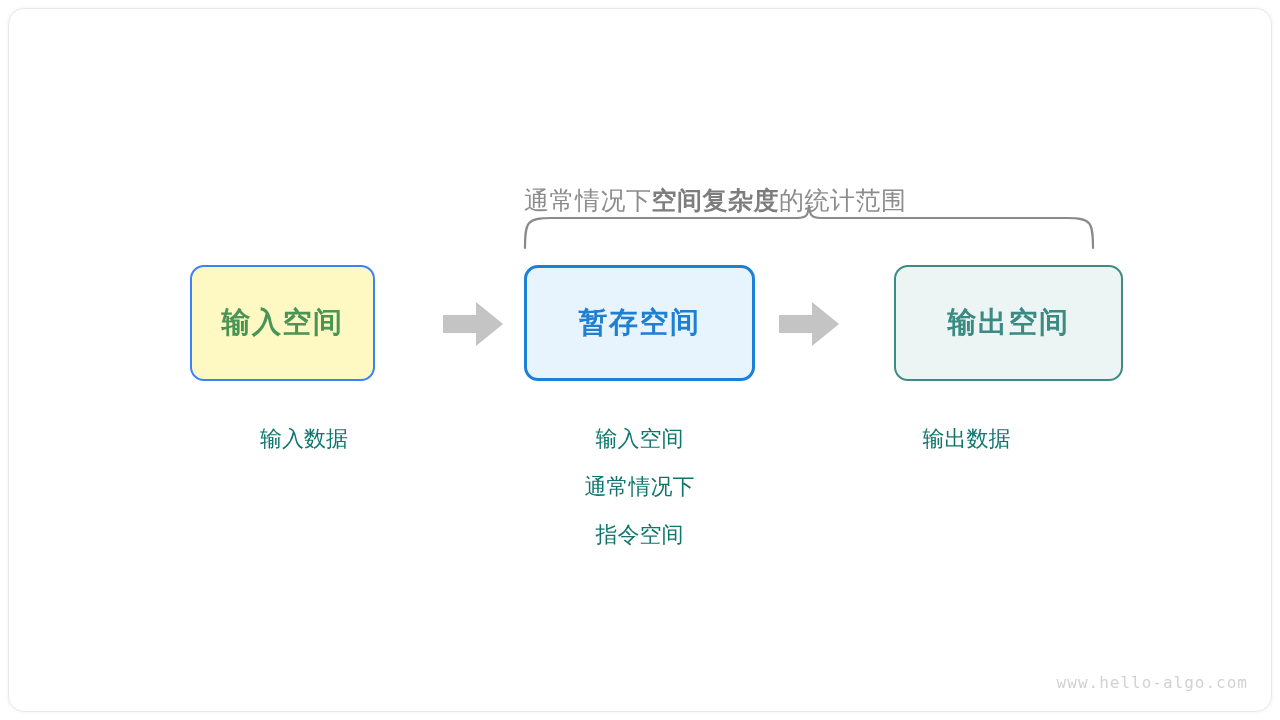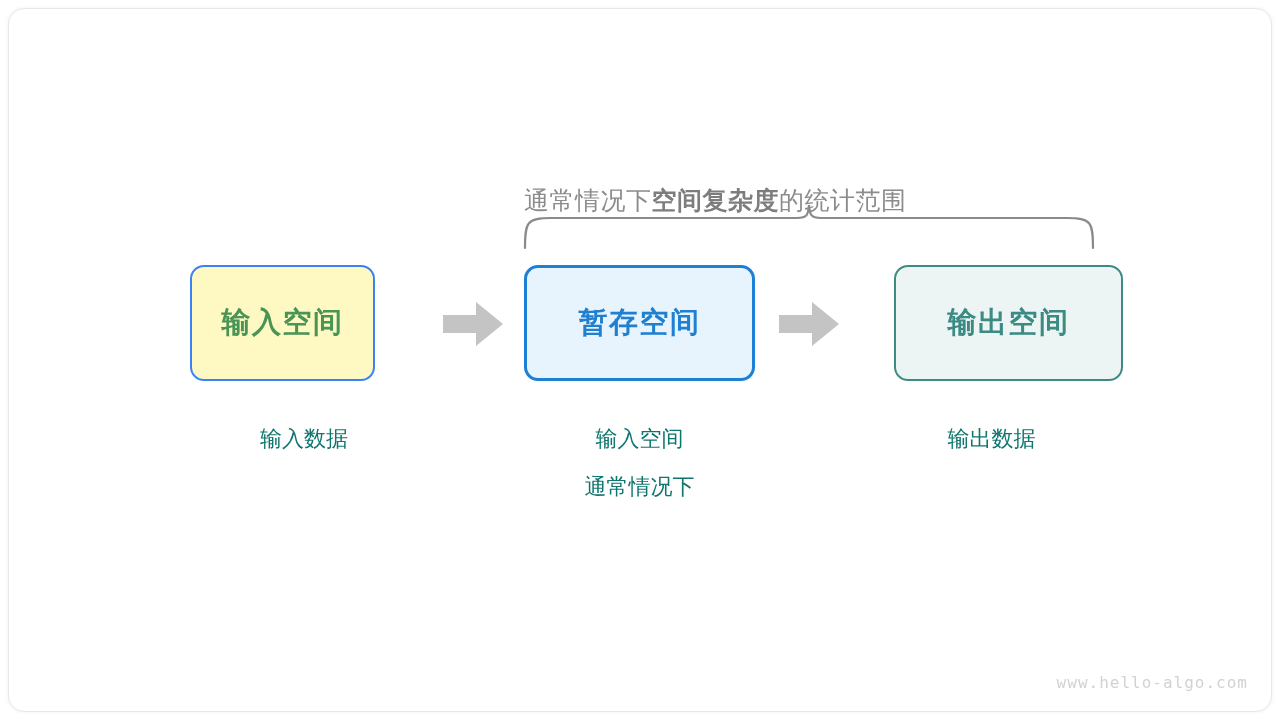--- a/index.html
+++ b/index.html
@@ -108,21 +108,21 @@
   .sublabels {
     position: absolute;
     text-align: center;
     color: #0f766e;
     font-size: 22px;
     line-height: 48px;
     white-space: nowrap;
   }
   .sub-input  { left: 190px; top: 415px; width: 228px; }
   .sub-buffer { left: 524px; top: 415px; width: 231px; }
-  .sub-output { left: 877px; top: 415px; width: 229px; }
+  .sub-output { left: 852px; top: 415px; width: 229px; }
 
   
   .watermark {
     position: absolute;
     right: 32px;
     bottom: 28px;
     font-family: "DejaVu Sans Mono", "Liberation Mono", monospace;
     font-size: 16px;
     letter-spacing: 1px;
     color: #d2d2d2;
@@ -159,19 +159,20 @@
   <svg class="arrow arrow-2" viewBox="0 0 60 44" xmlns="http://www.w3.org/2000/svg">
     <polygon points="0,13 33,13 33,0 60,22 33,44 33,31 0,31" fill="#c4c4c4"></polygon>
   </svg>
 
   <div class="sublabels sub-input">
     <div>输入数据</div>
   </div>
   <div class="sublabels sub-buffer">
     <div>输入空间</div>
     <div>通常情况下</div>
+    <div>指令空间</div>
   </div>
   <div class="sublabels sub-output">
     <div>输出数据</div>
   </div>
 
   <div class="watermark">www.hello-algo.com</div>
 </div>
 
 </body></html>

